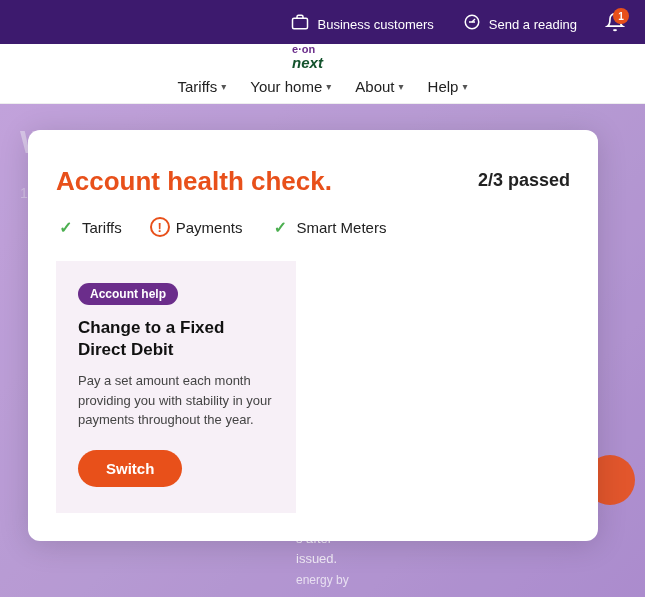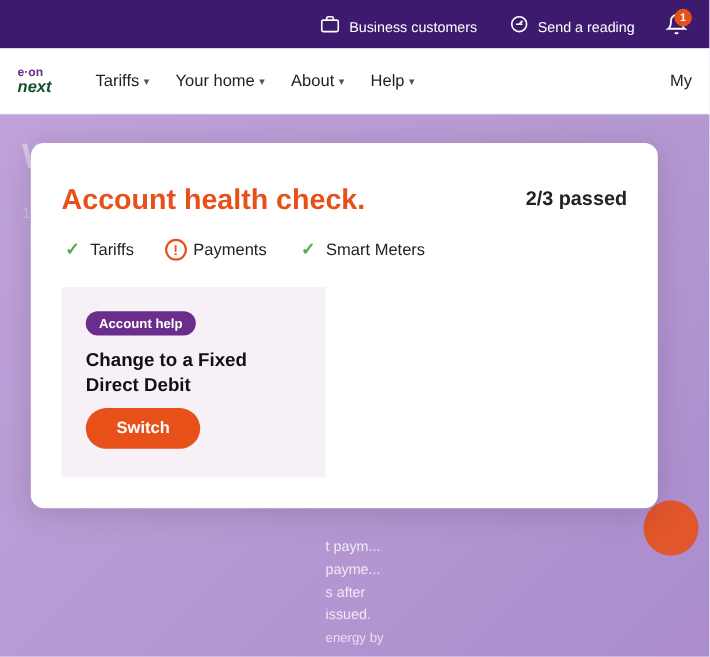--- a/index.html
+++ b/index.html
@@ -39,20 +39,21 @@
 
     
     .nav-bar {
       background: #fff;
       height: 60px;
       display: flex;
       align-items: center;
       padding: 0 16px;
       border-bottom: 1px solid #eee;
       position: relative;
+      flex-direction: column;
     }
     .logo {
       display: flex;
       flex-direction: column;
       line-height: 1;
       margin-right: 30px;
     }
     .logo-eon {
       font-size: 11px;
       color: #6b2d8b;
@@ -362,20 +363,21 @@
 
     <div class="check-item">
       <span class="check-icon-pass">✓</span>
       <span>Smart Meters</span>
     </div>
   </div>
 
   <div class="card">
     <div class="card-badge">Account help</div>
     <div class="card-title">Change to a Fixed Direct Debit</div>
+    <div class="card-desc">Pay a set amount each month providing you with stability in your payments throughout the year.</div>
     <button class="card-btn">Switch</button>
   </div>
 </div>
 
 <div class="right-partial">
   <div style="color:rgba(255,255,255,0.7);font-size:13px;font-weight:600;margin-top:100px;">Ac</div>
   <div class="right-circle"></div>
 </div>
 
 <div style="position:absolute;bottom:0;left:280px;right:0;height:120px;z-index:3;padding:10px 16px;">

